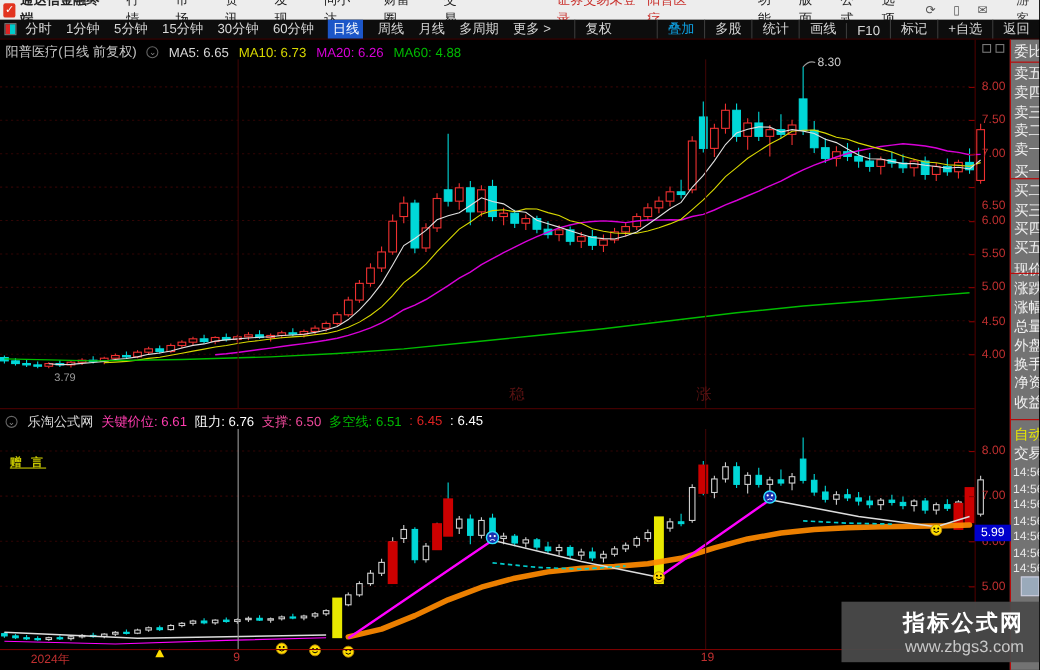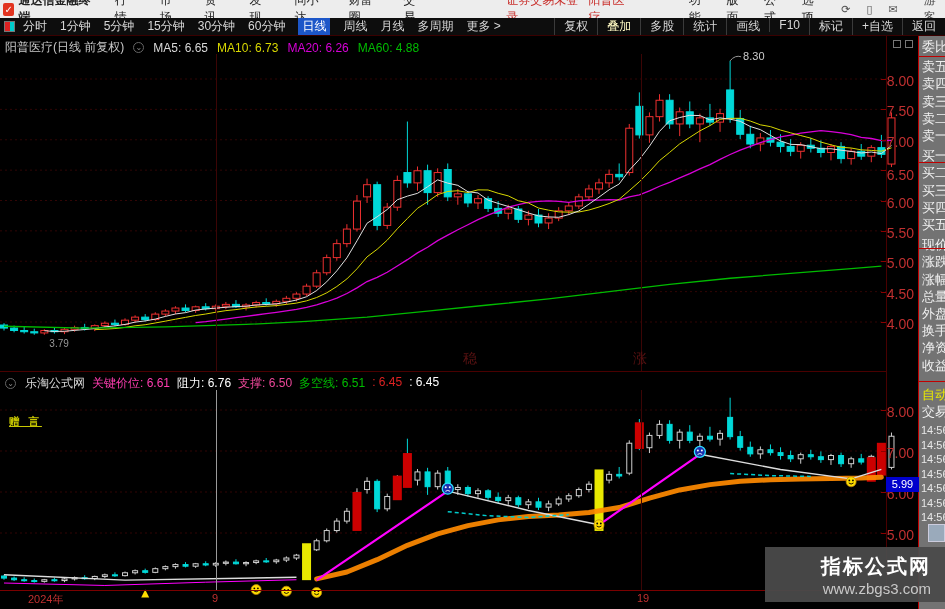--- a/index.html
+++ b/index.html
@@ -20,37 +20,37 @@
   #topbar .ticons{display:flex;gap:16px;margin-left:20px;color:#555;font-size:11px;}
   #topbar .user{margin-left:26px;color:#444;}
 
   
   #toolbar{position:absolute;left:0;top:18px;width:945px;height:18px;background:#0d0d0d;
     display:flex;align-items:center;font-size:12px;color:#d8d8d8;border-bottom:1px solid #3a0000;}
   #toolbar .pane-icon{width:11px;height:11px;margin:0 8px 0 4px;border:1px solid #777;
     background:linear-gradient(90deg,#d22 0 50%,#0cc 50% 100%);}
   #periods{display:flex;gap:13px;align-items:center;}
   #periods .p.active{background:#1c56c8;color:#fff;padding:0 4px;}
-  #toolbar-right{display:flex;align-items:flex-start;margin-left:auto;}
+  #toolbar-right{display:flex;align-items:flex-end;margin-left:auto;}
   #toolbar-right .ti{padding:0 9px;border-left:1px solid #3a3a3a;white-space:nowrap;}
-  #toolbar-right .ti.hl{color:#fef9c3;}
+  #toolbar-right .ti.hl{color:#0ea5e9;margin-left:32px;}
 
   
   .chart-header{position:absolute;left:5px;display:flex;gap:9px;align-items:center;
     font-size:12px;white-space:nowrap;z-index:5;}
   .collapse-icon{display:inline-block;width:11px;height:11px;border:1px solid #666;border-radius:50%;
     color:#888;font-size:8px;line-height:9px;text-align:center;}
   .pane-btns{position:absolute;left:893px;top:40px;display:flex;gap:4px;z-index:6;}
   .pane-btns i{width:8px;height:8px;border:1px solid #777;display:block;}
 
   
   svg{position:absolute;left:0;overflow:visible;}
   #main-svg{top:36px;}
   #bot-svg{top:390px;}
-  .axis-label{position:absolute;width:30px;text-align:right;font-size:14px;color:#c03030;z-index:3;}
+  .axis-label{position:absolute;width:30px;text-align:right;font-size:11px;color:#c03030;z-index:3;}
   .axis-tick{position:absolute;width:5px;height:1px;background:#8b0000;left:881px;z-index:3;}
   .vline-red{position:absolute;width:1px;background:#3c0505;z-index:1;}
   .vline-gray{position:absolute;width:1px;background:#9a9a9a;z-index:1;}
   #plot-right-border{position:absolute;left:886px;top:36px;width:1px;height:554px;background:#4a0000;}
   #axis-line{position:absolute;left:0;top:590px;width:918px;height:1px;background:#7a0000;z-index:4;}
   #mid-line{position:absolute;left:0;top:371px;width:886px;height:1px;background:#4a0000;}
   .wm-char{position:absolute;font-size:14px;color:#5a1212;z-index:2;}
   #price-badge{position:absolute;left:886px;top:477px;width:33px;height:15px;background:#0000cc;
     color:#fff;font-size:11px;text-align:center;line-height:15px;z-index:6;}
   .timeaxis-label{position:absolute;top:592px;font-size:11px;color:#c03030;z-index:5;}
@@ -612,21 +612,21 @@
     <div class="title">赠 言</div>
   </div>
 
   <div id="overlay-layer">
       <div class="axis-label" style="position: absolute; left: 884px; top: 73px;">8.00</div>
       <div class="axis-tick" style="top: 79px;"></div>
       <div class="axis-label" style="position: absolute; left: 884px; top: 103.375px;">7.50</div>
       <div class="axis-tick" style="top: 109.375px;"></div>
       <div class="axis-label" style="position: absolute; left: 884px; top: 133.75px;">7.00</div>
       <div class="axis-tick" style="top: 139.75px;"></div>
-      <div class="axis-label" style="position: absolute; left: 884px; top: 167px;">6.50</div>
+      <div class="axis-label" style="position: absolute; left: 884px; top: 181px;">6.50</div>
       <div class="axis-tick" style="top: 170.125px;"></div>
       <div class="axis-label" style="position: absolute; left: 884px; top: 194.5px;">6.00</div>
       <div class="axis-tick" style="top: 200.5px;"></div>
       <div class="axis-label" style="position: absolute; left: 884px; top: 224.875px;">5.50</div>
       <div class="axis-tick" style="top: 230.875px;"></div>
       <div class="axis-label" style="position: absolute; left: 884px; top: 255.25px;">5.00</div>
       <div class="axis-tick" style="top: 261.25px;"></div>
       <div class="axis-label" style="position: absolute; left: 884px; top: 285.625px;">4.50</div>
       <div class="axis-tick" style="top: 291.625px;"></div>
       <div class="axis-label" style="position: absolute; left: 884px; top: 316px;">4.00</div>

